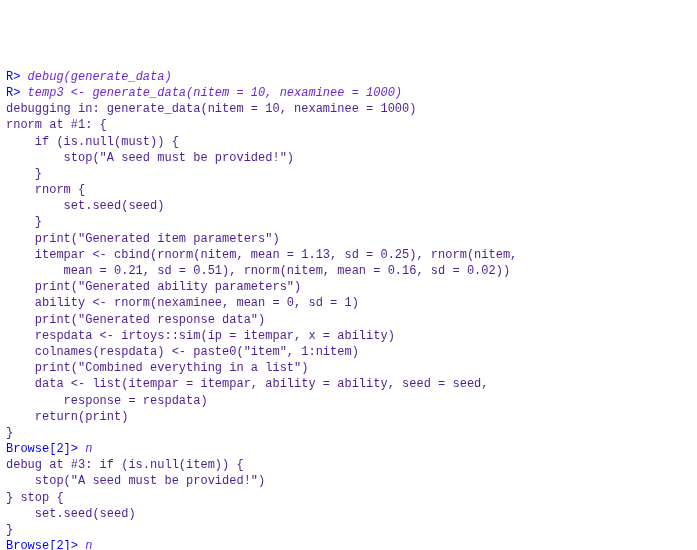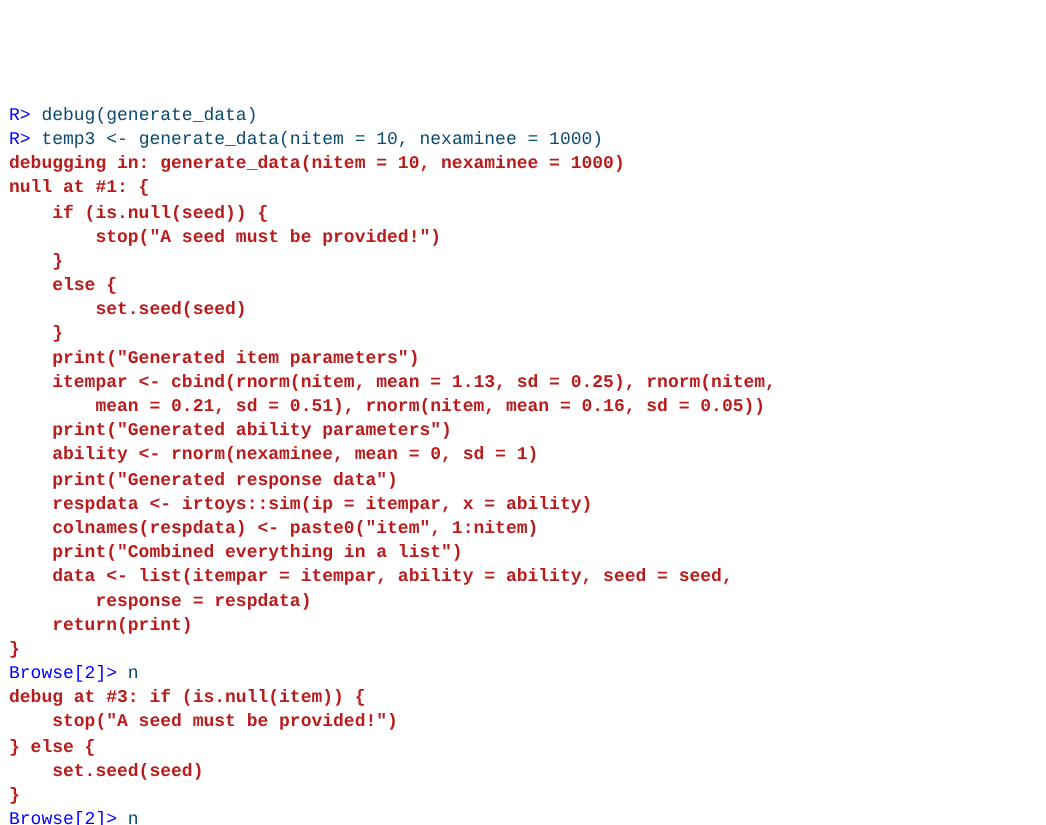--- a/index.html
+++ b/index.html
@@ -13,59 +13,59 @@
       line-height: 1.35;
       background: #ffffff;
       padding: 4px 6px;
       white-space: pre;
       color: #000000;
     }
     .prompt-r {
       color: #0000ff;
     }
     .user-input {
-      color: #0c4a6e;
+      color: #6d28d9;
+      font-style: italic;
     }
     .output {
-      color: #b91c1c;
-      font-weight: bold;
+      color: #4c1d95;
     }
   </style>
 </head>
 <body>
 
 
 
 <div id="console"><span class="prompt-r">R&gt; </span><span class="user-input">debug(generate_data)</span>
 <span class="prompt-r">R&gt; </span><span class="user-input">temp3 &lt;- generate_data(nitem = 10, nexaminee = 1000)</span>
 <span class="output">debugging in: generate_data(nitem = 10, nexaminee = 1000)</span>
-<span class="output">null at #1: {</span>
-<span class="output">    if (is.null(seed)) {</span>
+<span class="output">rnorm at #1: {</span>
+<span class="output">    if (is.null(must)) {</span>
 <span class="output">        stop("A seed must be provided!")</span>
 <span class="output">    }</span>
-<span class="output">    else {</span>
+<span class="output">    rnorm {</span>
 <span class="output">        set.seed(seed)</span>
 <span class="output">    }</span>
 <span class="output">    print("Generated item parameters")</span>
 <span class="output">    itempar &lt;- cbind(rnorm(nitem, mean = 1.13, sd = 0.25), rnorm(nitem,</span>
-<span class="output">        mean = 0.21, sd = 0.51), rnorm(nitem, mean = 0.16, sd = 0.05))</span>
+<span class="output">        mean = 0.21, sd = 0.51), rnorm(nitem, mean = 0.16, sd = 0.02))</span>
 <span class="output">    print("Generated ability parameters")</span>
 <span class="output">    ability &lt;- rnorm(nexaminee, mean = 0, sd = 1)</span>
 <span class="output">    print("Generated response data")</span>
 <span class="output">    respdata &lt;- irtoys::sim(ip = itempar, x = ability)</span>
 <span class="output">    colnames(respdata) &lt;- paste0("item", 1:nitem)</span>
 <span class="output">    print("Combined everything in a list")</span>
 <span class="output">    data &lt;- list(itempar = itempar, ability = ability, seed = seed,</span>
 <span class="output">        response = respdata)</span>
 <span class="output">    return(print)</span>
 <span class="output">}</span>
 <span class="prompt-r">Browse[2]&gt; </span><span class="user-input">n</span>
 <span class="output">debug at #3: if (is.null(item)) {</span>
 <span class="output">    stop("A seed must be provided!")</span>
-<span class="output">} else {</span>
+<span class="output">} stop {</span>
 <span class="output">    set.seed(seed)</span>
 <span class="output">}</span>
 <span class="prompt-r">Browse[2]&gt; </span><span class="user-input">n</span>
 
 
 
 
 
 <span class="user-input"></span>
 </div>

